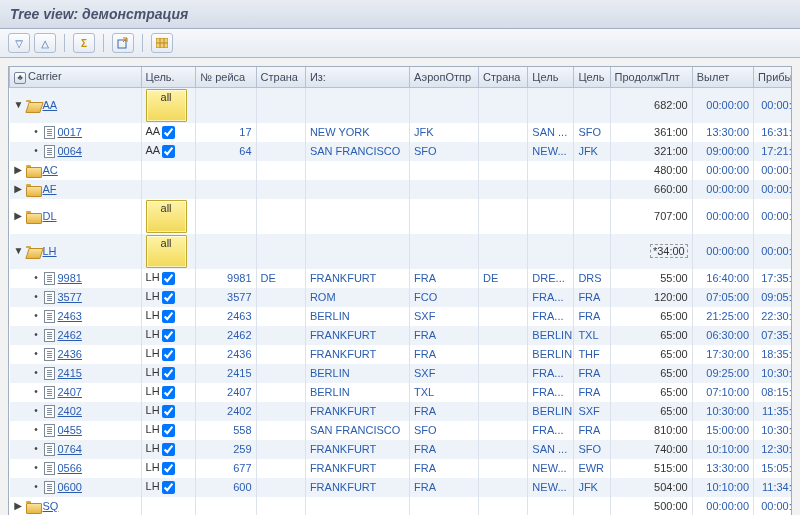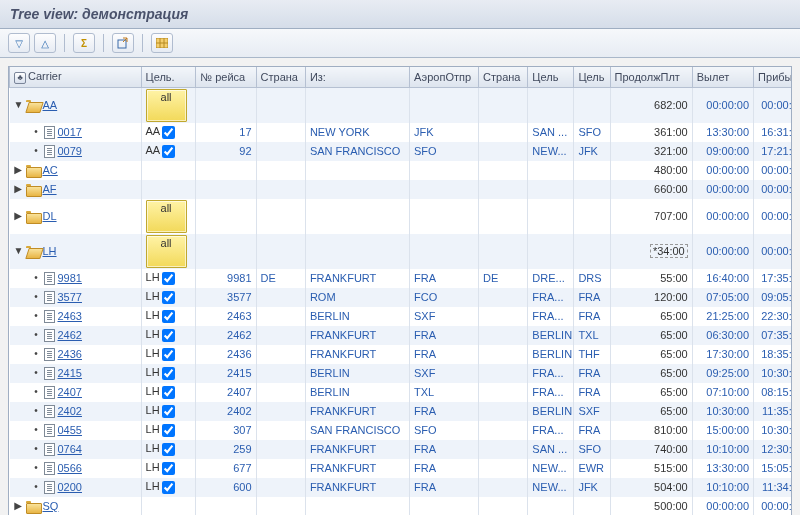--- a/index.html
+++ b/index.html
@@ -220,25 +220,25 @@
           <td><span class="fade">SFO</span></td>
           <td class="num"><span>361:00</span></td>
           <td class="num"><span class="fade">13:30:00</span></td>
           <td class="num"><span class="fade">16:31:00</span></td>
         </tr>
         <tr class="odd">
           <td>
             <div class="carrier-cell" style="padding-left: 18px;">
               <span class="exp">•</span>
               <span class="doc-icon"></span>
-              <span class="link">0079</span>
+              <span class="link">0064</span>
             </div>
           </td>
           <td class="chkcell"><span>AA</span><input type="checkbox" checked="" style=""></td>
-          <td class="num"><span class="fade">92</span></td>
+          <td class="num"><span class="fade">64</span></td>
           <td></td>
           <td><span class="fade">SAN FRANCISCO</span></td>
           <td><span class="fade">SFO</span></td>
           <td></td>
           <td><span class="fade">NEW...</span></td>
           <td><span class="fade">JFK</span></td>
           <td class="num"><span>321:00</span></td>
           <td class="num"><span class="fade">09:00:00</span></td>
           <td class="num"><span class="fade">17:21:00</span></td>
         </tr>
@@ -484,21 +484,21 @@
         </tr>
         <tr class="even">
           <td>
             <div class="carrier-cell" style="padding-left: 18px;">
               <span class="exp">•</span>
               <span class="doc-icon"></span>
               <span class="link">0455</span>
             </div>
           </td>
           <td class="chkcell"><span>LH</span><input type="checkbox" checked="" style=""></td>
-          <td class="num"><span class="fade">307</span></td>
+          <td class="num"><span class="fade">558</span></td>
           <td></td>
           <td><span class="fade">SAN FRANCISCO</span></td>
           <td><span class="fade">SFO</span></td>
           <td></td>
           <td><span class="fade">FRA...</span></td>
           <td><span class="fade">FRA</span></td>
           <td class="num"><span>810:00</span></td>
           <td class="num"><span class="fade">15:00:00</span></td>
           <td class="num"><span class="fade">10:30:00</span></td>
         </tr>
@@ -540,21 +540,21 @@
           <td><span class="fade">EWR</span></td>
           <td class="num"><span>515:00</span></td>
           <td class="num"><span class="fade">13:30:00</span></td>
           <td class="num"><span class="fade">15:05:00</span></td>
         </tr>
         <tr class="odd">
           <td>
             <div class="carrier-cell" style="padding-left: 18px;">
               <span class="exp">•</span>
               <span class="doc-icon"></span>
-              <span class="link">0200</span>
+              <span class="link">0600</span>
             </div>
           </td>
           <td class="chkcell"><span>LH</span><input type="checkbox" checked="" style=""></td>
           <td class="num"><span class="fade">600</span></td>
           <td></td>
           <td><span class="fade">FRANKFURT</span></td>
           <td><span class="fade">FRA</span></td>
           <td></td>
           <td><span class="fade">NEW...</span></td>
           <td><span class="fade">JFK</span></td>

